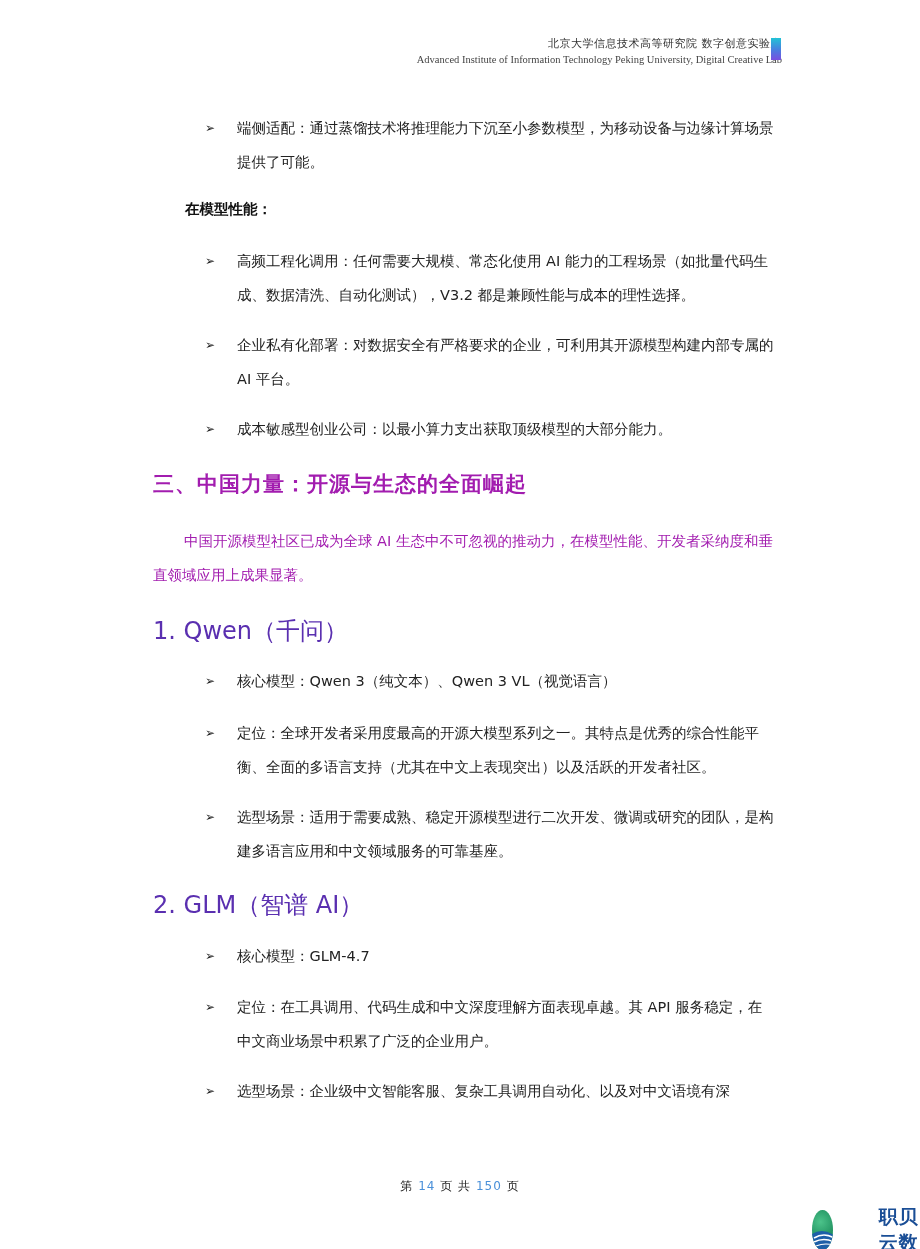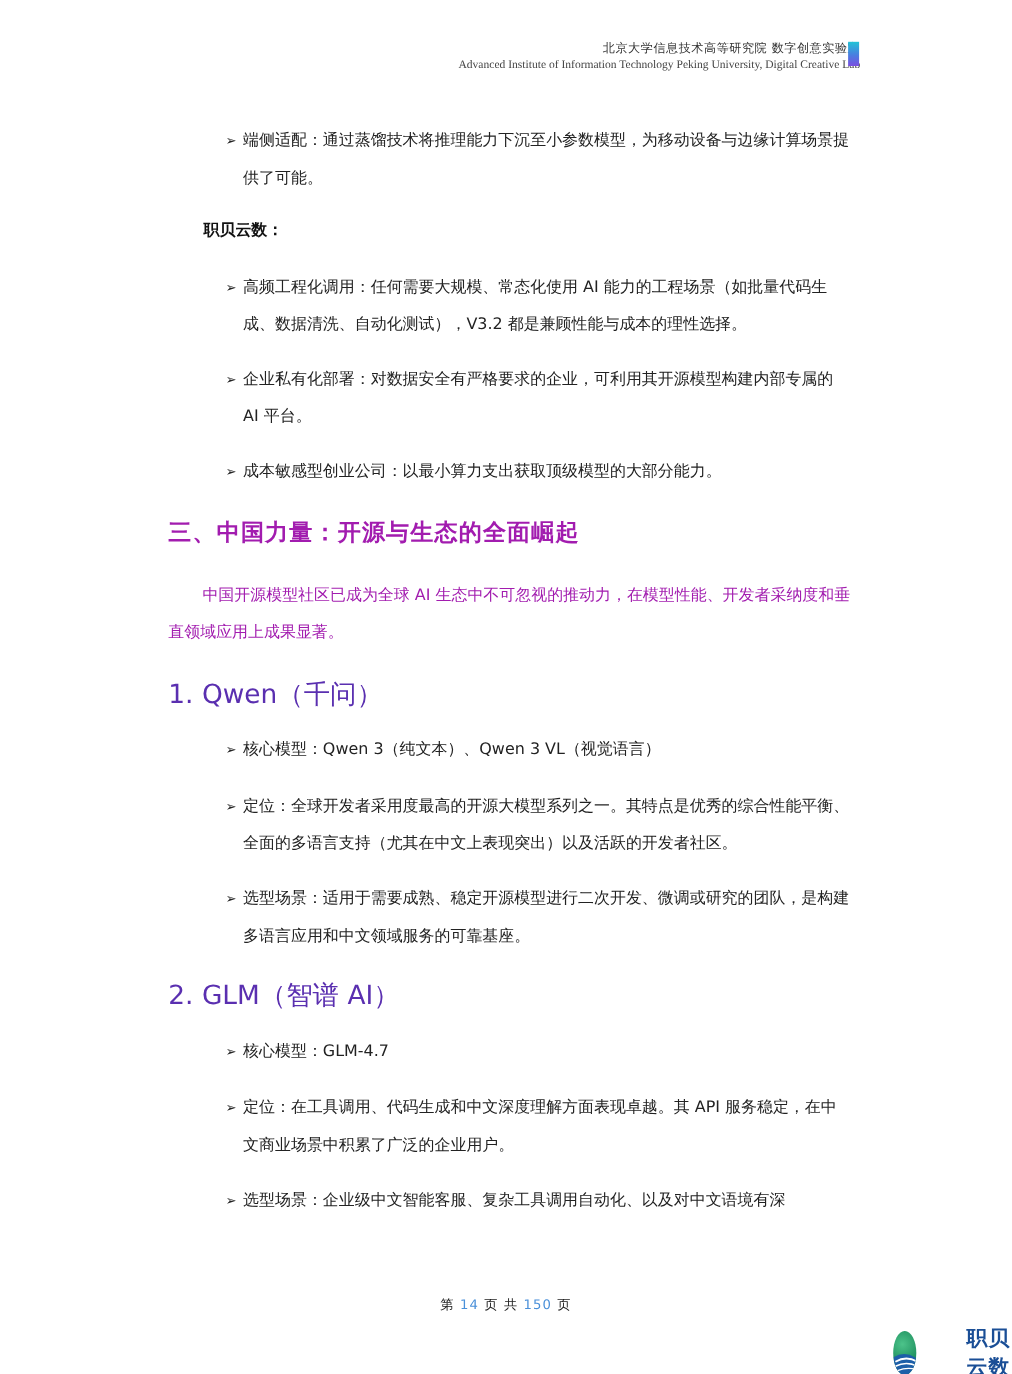--- a/index.html
+++ b/index.html
@@ -6,21 +6,21 @@
     html, body { width: 920px; height: 1249px; background: #ffffff; overflow: hidden; }
     body { position: relative; font-family: "DejaVu Sans", "Liberation Sans", sans-serif; color: #222; }
 
     .header { position: absolute; top: 36px; right: 138px; text-align: right; }
     .header-cn { font-size: 11px; color: #333; letter-spacing: 0.5px; line-height: 16px; }
     .header-en { font-family: "Liberation Serif", "DejaVu Serif", serif; font-size: 10.5px; color: #444; line-height: 16px; }
     .header-bar { position: absolute; top: 38px; left: 771px; width: 10px; height: 22px;
       background: linear-gradient(to bottom, #22c3d6, #4a7de0 55%, #7a4fe0); }
     .bullet { position: absolute; left: 205px; width: 570px; font-size: 14.5px; line-height: 34px; color: #222; }
     .bullet .arrow { position: absolute; left: 0; top: 0; width: 14px; font-size: 12px; color: #222; }
-    .bullet .text { display: block; margin-left: 16px; }
+    .bullet .text { display: block; margin-left: 32px; }
 
     .subhead-bold { position: absolute; left: 185px; font-size: 14.5px; font-weight: bold; color: #111; }
     .h2 { position: absolute; left: 153px; font-size: 21px; font-weight: bold; color: #a21caf; letter-spacing: 1px; }
     .h3 { position: absolute; left: 153px; font-size: 24px; color: #5a2fb0; }
     .para { position: absolute; left: 153px; width: 620px; font-size: 14.5px; line-height: 34px; color: #a21caf; text-indent: 31px; }
 
     .footer { position: absolute; top: 1178px; left: 0; width: 920px; text-align: center; font-size: 12px; color: #222; letter-spacing: 1px; }
     .footer .num { color: #4a90d9; }
 
     .logo { position: absolute; left: 812px; top: 1204px; display: flex; align-items: center; gap: 44px; }
@@ -35,21 +35,21 @@
   <div class="header-cn">北京大学信息技术高等研究院  数字创意实验室</div>
   <div class="header-en">Advanced Institute of Information Technology Peking University, Digital Creative Lab</div>
 </div>
 <div class="header-bar"></div>
 
 <div class="bullet" style="top:111px;">
   <span class="arrow">➢</span>
   <span class="text">端侧适配：通过蒸馏技术将推理能力下沉至小参数模型，为移动设备与边缘计算场景提供了可能。</span>
 </div>
 
-<div class="subhead-bold" style="top:200px;">职贝云数：</div>
+<div class="subhead-bold" style="top:200px;">在模型性能：</div>
 
 <div class="bullet" style="top:244px;">
   <span class="arrow">➢</span>
   <span class="text">高频工程化调用：任何需要大规模、常态化使用 AI 能力的工程场景（如批量代码生成、数据清洗、自动化测试），V3.2 都是兼顾性能与成本的理性选择。</span>
 </div>
 <div class="bullet" style="top:328px;">
   <span class="arrow">➢</span>
   <span class="text">企业私有化部署：对数据安全有严格要求的企业，可利用其开源模型构建内部专属的 AI 平台。</span>
 </div>
 <div class="bullet" style="top:412px;">

